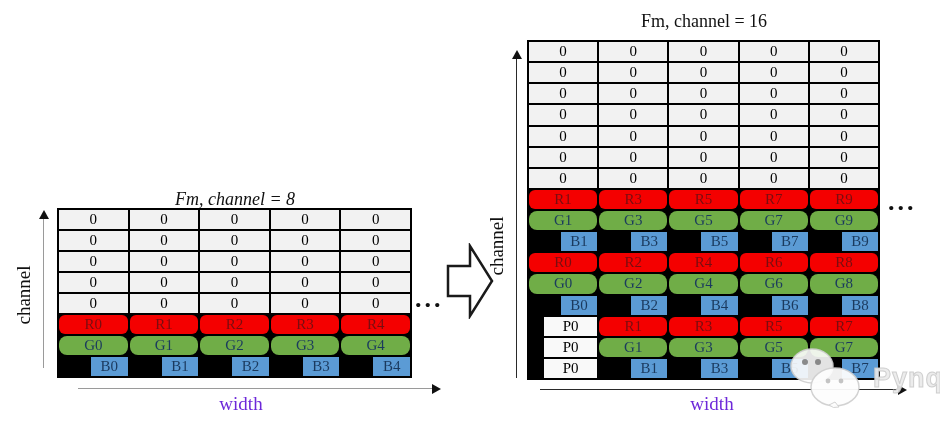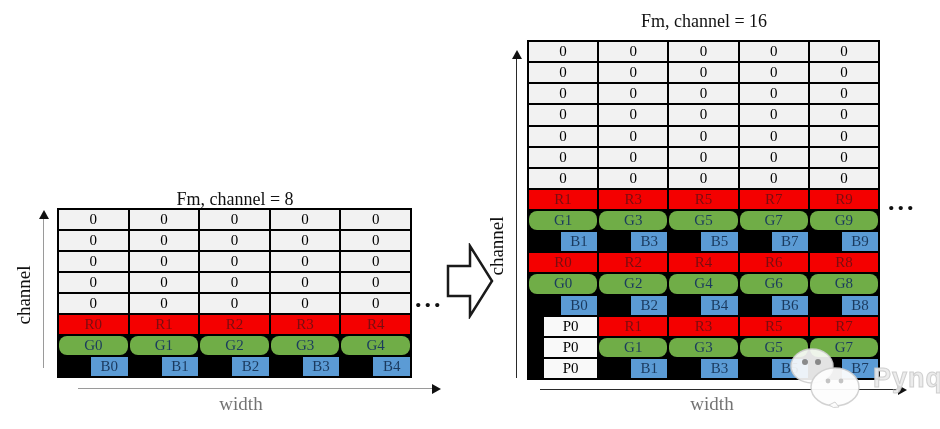--- a/index.html
+++ b/index.html
@@ -9,21 +9,21 @@
     font-family:"Liberation Serif","DejaVu Serif",serif;
   }
   .abs{position:absolute;}
 
   
   .fig-title{
     font-size:18px;color:#111;text-align:right;white-space:nowrap;
     transform:translateX(-50%);
   }
   .axis-label-x{
-    font-size:19px;color:#737373;white-space:nowrap;
+    font-size:19px;color:#6d28d9;white-space:nowrap;
     transform:translateX(-50%);
   }
   .axis-label-y{
     font-size:19px;color:#111;white-space:nowrap;
     transform:translate(-50%,-50%) rotate(-90deg);
   }
   .ellipsis{
     font-size:26px;font-weight:bold;color:#111;letter-spacing:3px;line-height:1;
   }
 
@@ -39,21 +39,21 @@
   #right-grid{
     left:527px;top:40px;width:353px;height:340px;
     grid-template-columns:repeat(5,1fr);grid-template-rows:repeat(16,1fr);
   }
   .cell{
     display:flex;align-items:center;justify-content:center;
     font-size:15px;line-height:1;overflow:hidden;
   }
   .cell.zero{background:var(--zero-bg);color:var(--zero-text);}
   .cell.pad {background:var(--pad-bg); color:var(--zero-text);margin-left:15px;}
-  .cell.red {background:var(--red);    color:var(--red-text);}
+  .cell.red {background:var(--red);    color:var(--red-text);border-radius:6px;}
   .cell.green{background:var(--green); color:var(--gb-text);border-radius:8px;}
   .cell.blue{background:var(--blue);   color:var(--gb-text);margin-left:32px;}
 
   
   .axis-line-v{width:1px;}
   .axis-line-h{height:1px;}
   .gray-line{background:#9a9a9a;}
   .dark-line{background:#2a2a2a;}
   .arrowhead-up{
     width:0;height:0;border-left:5px solid transparent;border-right:5px solid transparent;
@@ -68,21 +68,21 @@
   .watermark-text{
     font-family:"Liberation Sans","DejaVu Sans",sans-serif;
     font-size:27px;font-weight:bold;color:rgba(234,234,234,0.92);
     -webkit-text-stroke:1px rgba(200,200,200,0.85);
     letter-spacing:1px;
   }
 </style>
 </head>
 <body style="--red: #f40000; --green: #70ad47; --blue: #5b9bd5; --zero-bg: #f2f2f2; --pad-bg: #f9f9f9; --zero-text: #000000; --red-text: #790d10; --gb-text: #1b3a5e;">
 
-<div class="abs fig-title" style="left:235px;top:189px;">Fm, channel = 8</div>
+<div class="abs fig-title" style="left:235px;top:189px;font-style:italic;">Fm, channel = 8</div>
 
 <div class="abs grid" id="left-grid">
     <div class="cell zero">0</div>
     <div class="cell zero">0</div>
     <div class="cell zero">0</div>
     <div class="cell zero">0</div>
     <div class="cell zero">0</div>
     <div class="cell zero">0</div>
     <div class="cell zero">0</div>
     <div class="cell zero">0</div>

